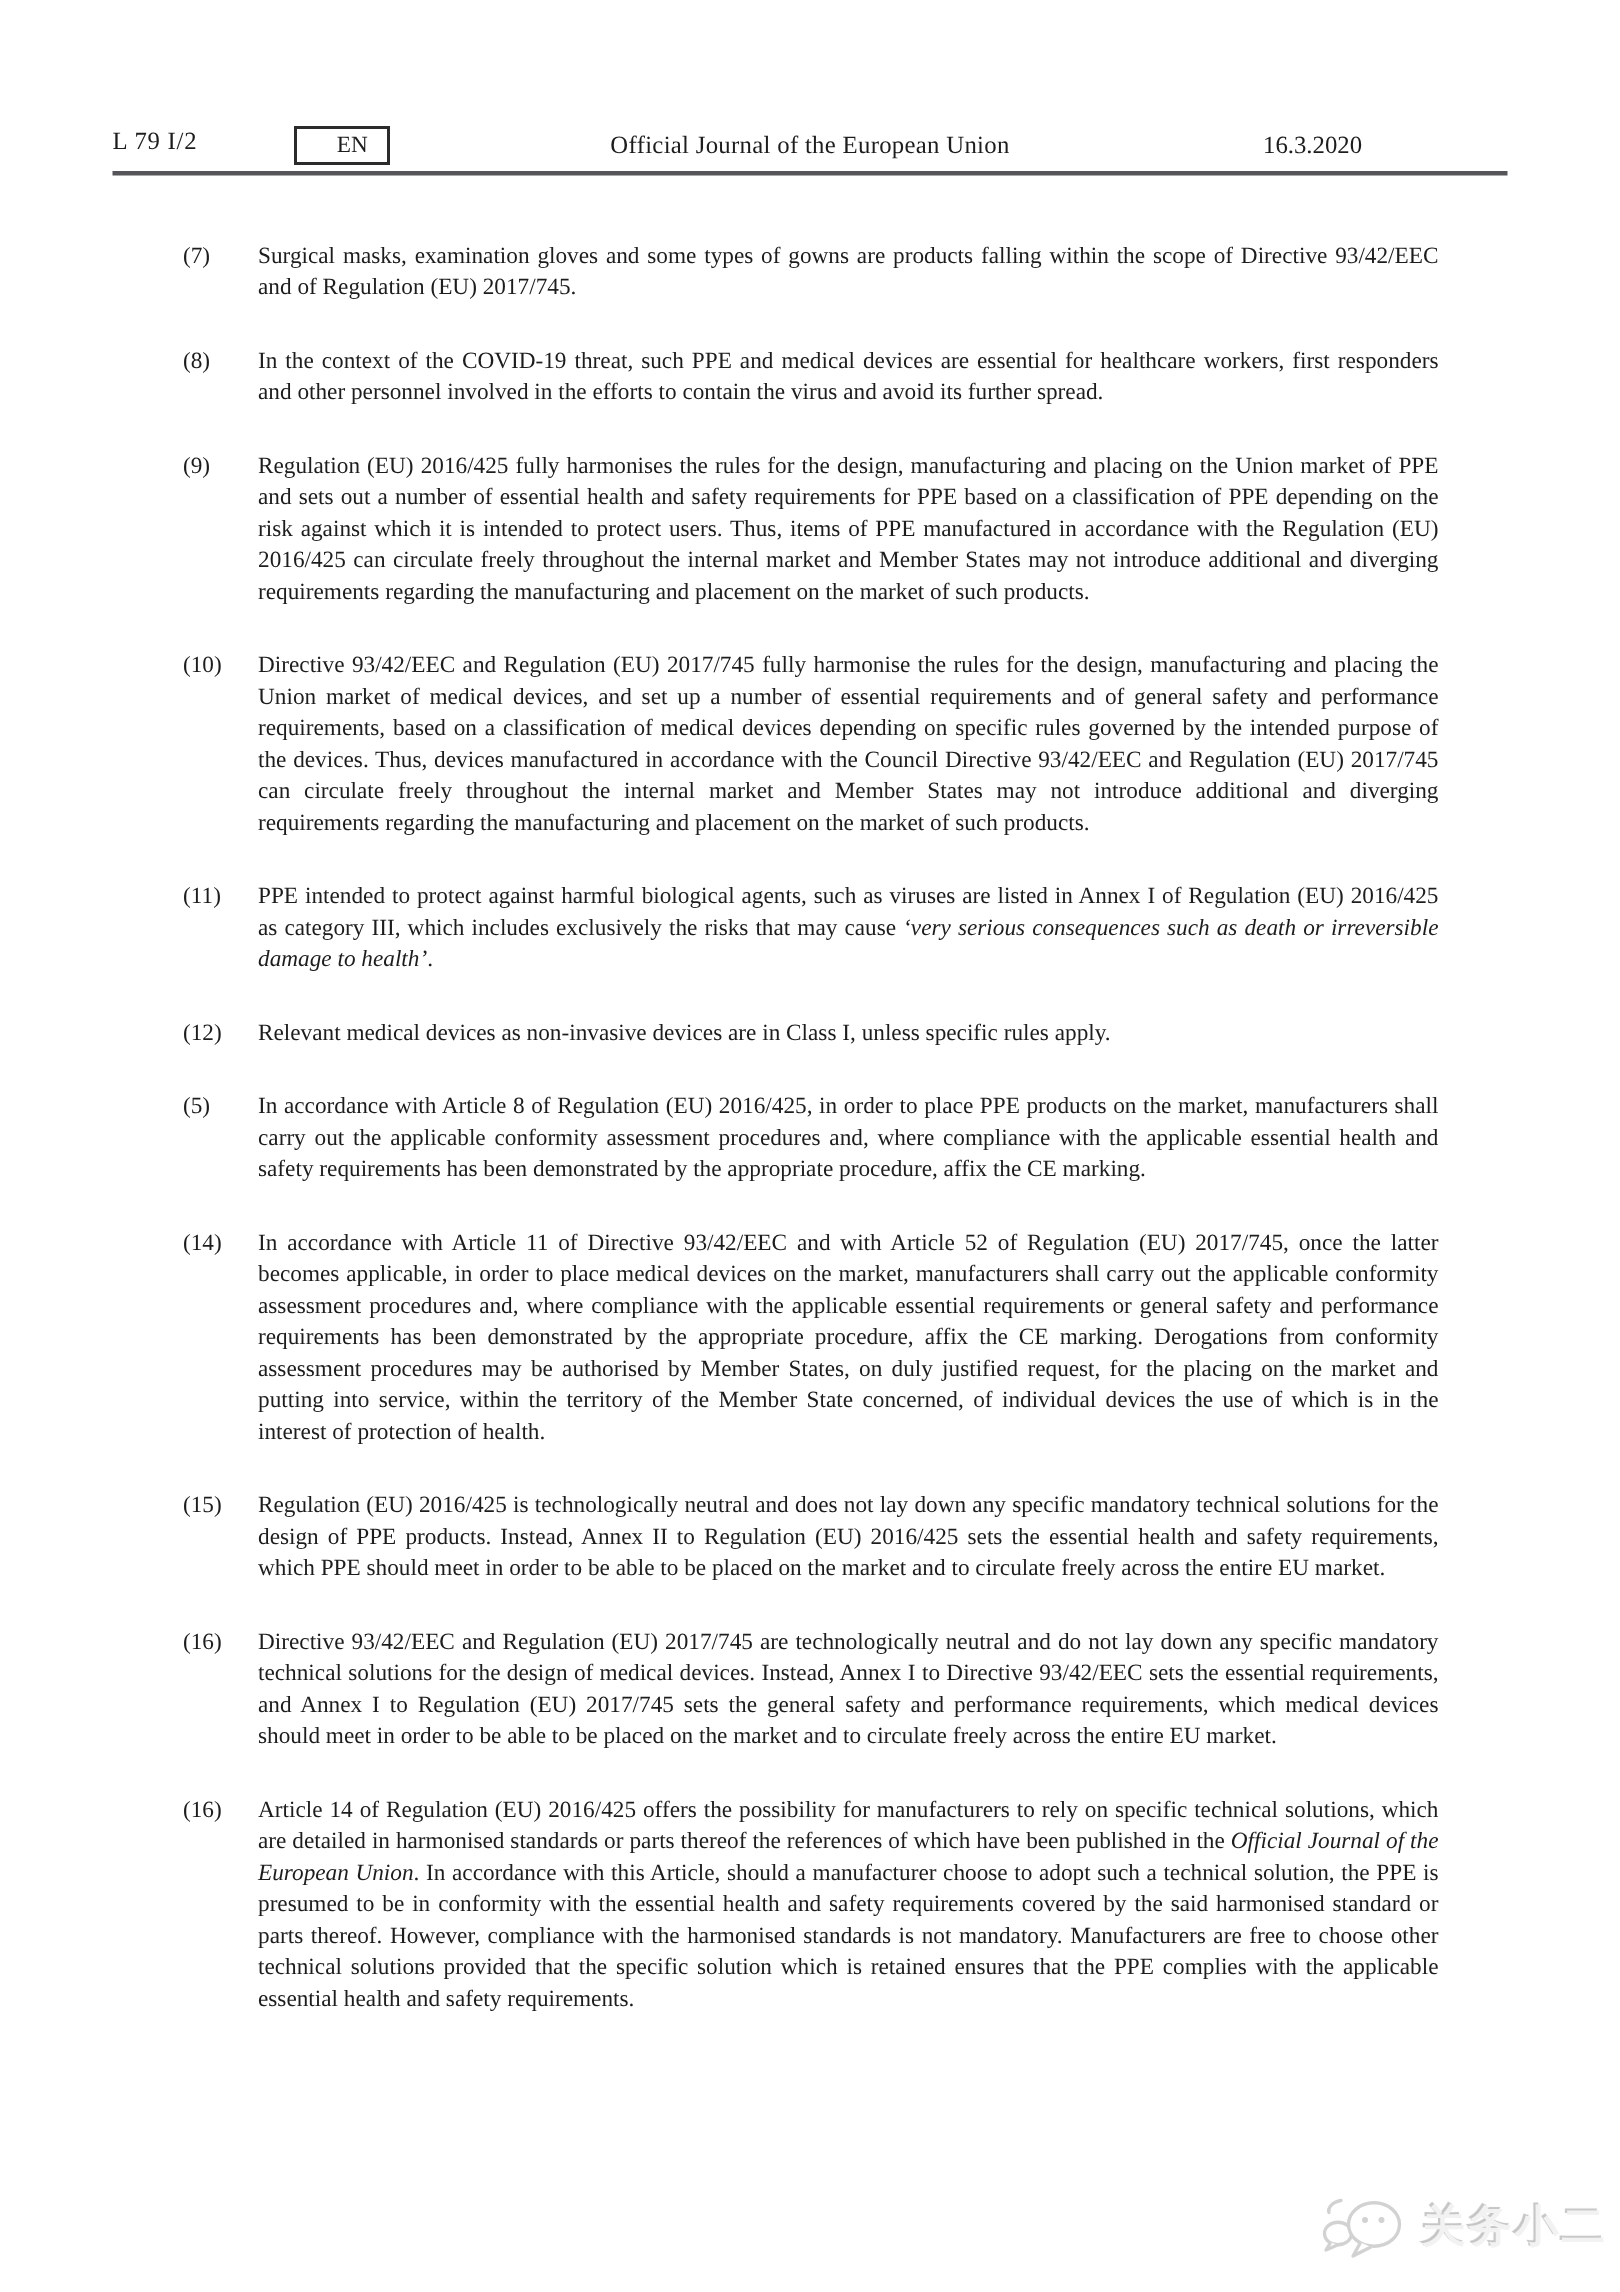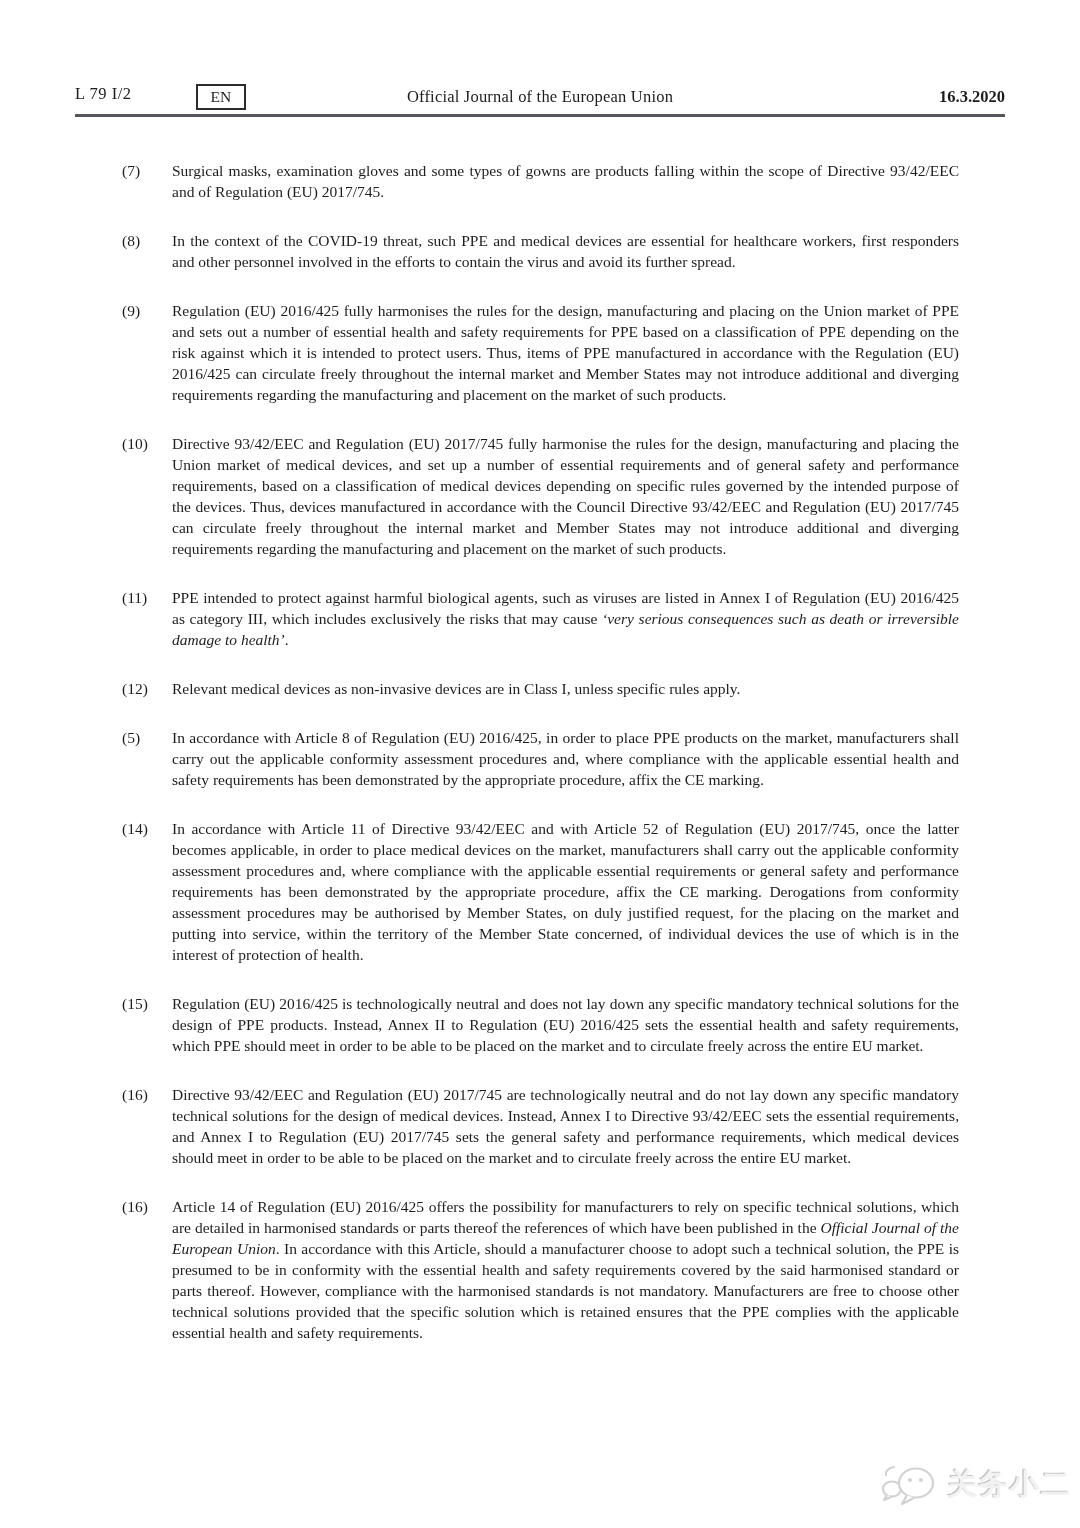--- a/index.html
+++ b/index.html
@@ -26,34 +26,33 @@
   }
   .h-left {
     width: 260px;
     display: flex;
     flex: 0 0 260px;
   }
   .doc-number { letter-spacing: 0.5px; }
   .en-box {
     margin-left: 64px;
     border: 2px solid #2b2b2b;
-    padding: 1px 13px 2px 13px;
+    padding: 1px 13px 2px 27px;
     font-size: 15.5px;
     line-height: 19px;
   }
   .h-title {
     flex: 1;
     text-align: center;
     letter-spacing: 0.2px;
   }
   .h-date {
     width: 260px;
     flex: 0 0 260px;
-    text-align: right;
-    font-weight: bold;
+    text-align: center;
   }
   .header-rule {
     position: absolute;
     left: 75px;
     top: 114px;
     width: 930px;
     height: 3px;
     background: #55555a;
   }
 

